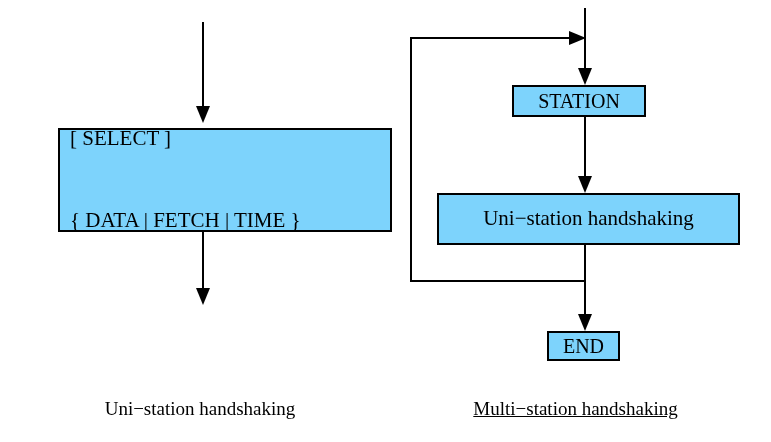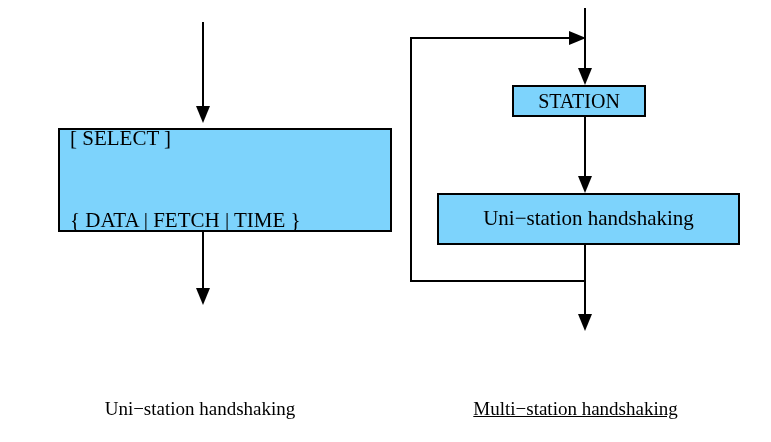--- a/index.html
+++ b/index.html
@@ -117,17 +117,20 @@
     <div class="vline" style="left:204px; top:117px; height:59px;"></div>
     <div class="arrow-down" style="left:198px; top:176px;"></div>
 
     <div class="box" style="left:57px; top:193px; width:303px; height:52px;">
       <div class="box-text" style="font-size:21px;">Uni−station handshaking</div>
     </div>
 
     <div class="vline" style="left:204px; top:245px; height:69px;"></div>
     <div class="arrow-down" style="left:198px; top:314px;"></div>
 
+    <div class="box" style="left:167px; top:331px; width:73px; height:30px;">
+      <div class="box-text" style="font-size:20px;">END</div>
+    </div>
 
     <div class="caption" style="left:0px; top:398px; width:391px;text-decoration:underline;">Multi−station handshaking</div>
   </div>
 
 </div>
 
 </body></html>

